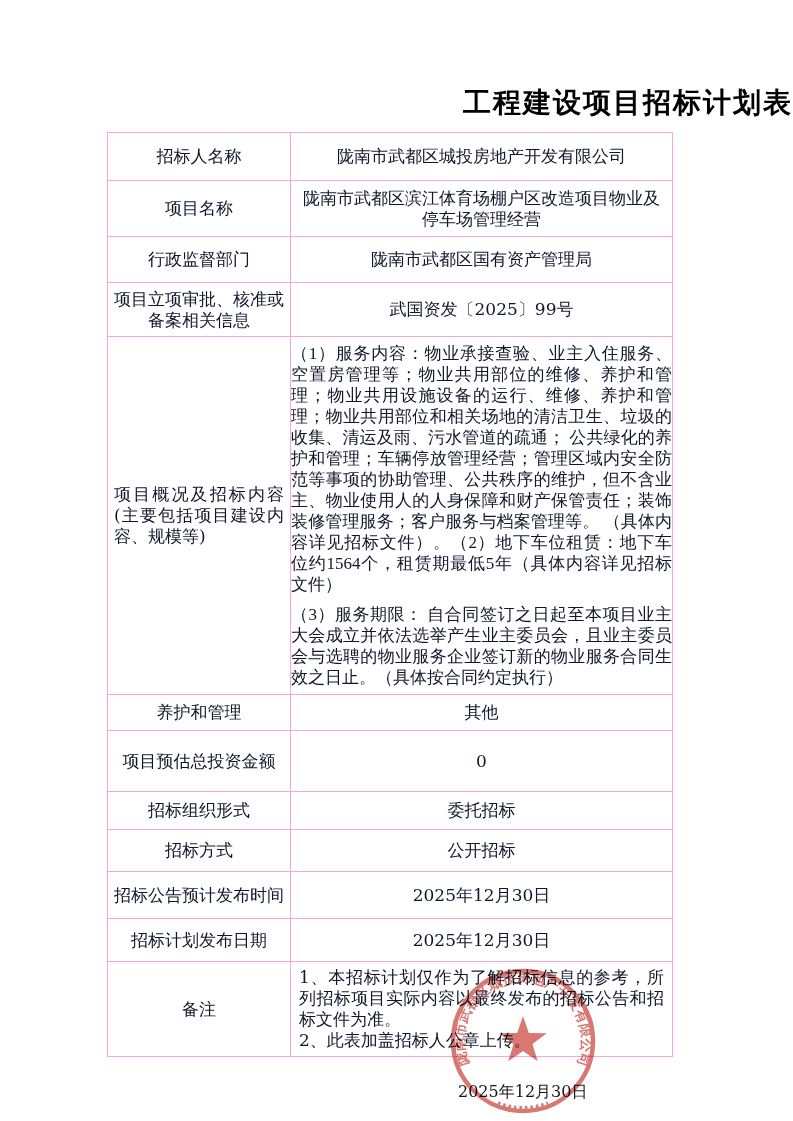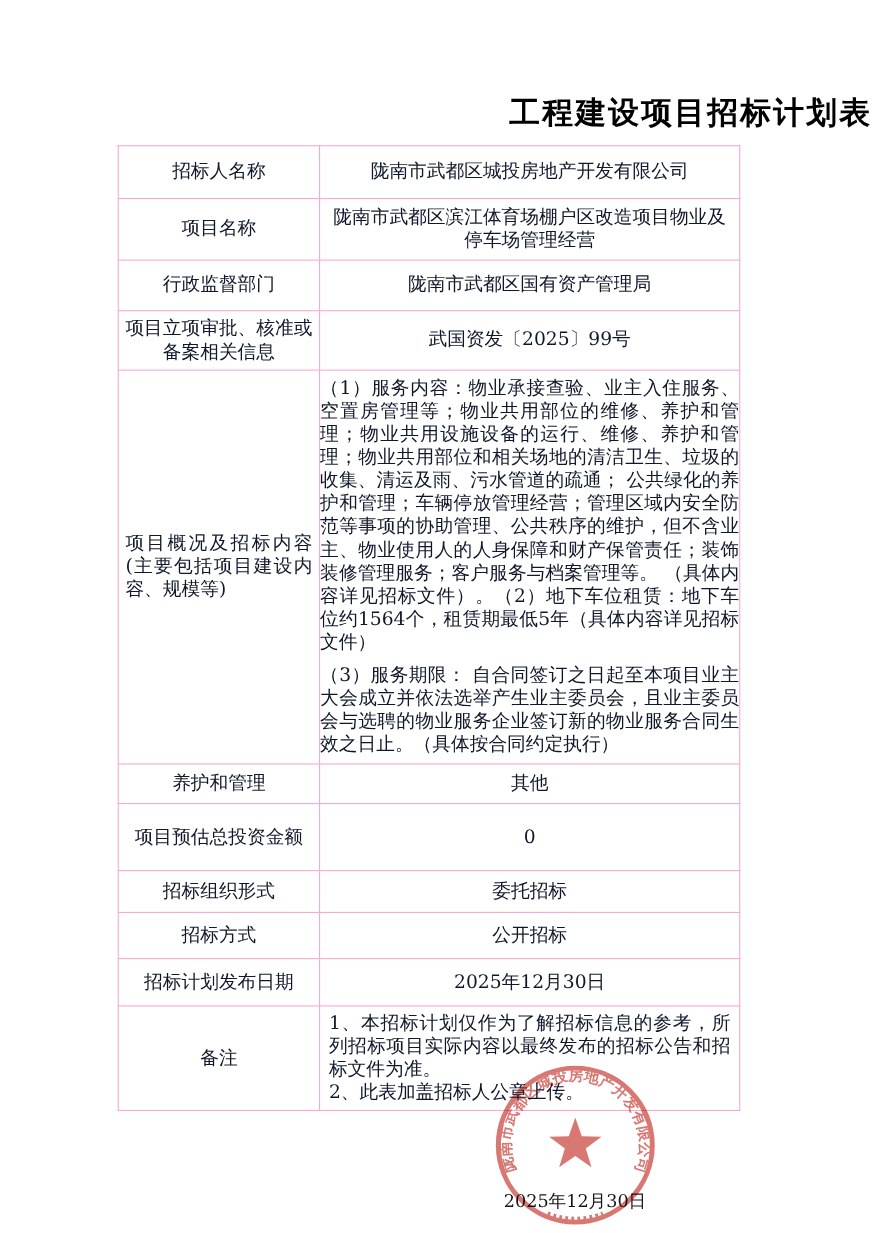--- a/index.html
+++ b/index.html
@@ -35,20 +35,21 @@
     color: #0f172a;
   }
   td.lbl  { width: 183px; text-align: center; padding: 4px 6px; }
   td.lbl.lbl-left { text-align: justify; text-align-last: left; margin-top: 46px; }
   td.val  { text-align: center; padding: 3px 7px; }
   td.val-long {
     text-align: justify;
     padding: 6px 0;
     line-height: 20.5px;
     vertical-align: top;
+    font-family: Liberation Serif, serif;
   }
   td.val-long p { margin: 0 0 9px 0; }
   td.val-long p:last-child { margin-bottom: 0; }
   td.val-remark {
     text-align: justify;
     text-align-last: left;
     padding: 5px 8px;
     line-height: 21px;
     vertical-align: middle;
   }
@@ -130,20 +131,24 @@
       <td class="val">0</td>
     </tr>
     <tr class="r8">
       <td class="lbl">招标组织形式</td>
       <td class="val">委托招标</td>
     </tr>
     <tr class="r9">
       <td class="lbl">招标方式</td>
       <td class="val">公开招标</td>
     </tr>
+    <tr class="r10">
+      <td class="lbl">招标公告预计发布时间</td>
+      <td class="val">2025年12月30日</td>
+    </tr>
     <tr class="r11">
       <td class="lbl">招标计划发布日期</td>
       <td class="val">2025年12月30日</td>
     </tr>
     <tr class="r12">
       <td class="lbl">备注</td>
       <td class="val-remark">
         <div>1、本招标计划仅作为了解招标信息的参考，所列招标项目实际内容以最终发布的招标公告和招标文件为准。</div>
         <div>2、此表加盖招标人公章上传。</div>
       </td>

